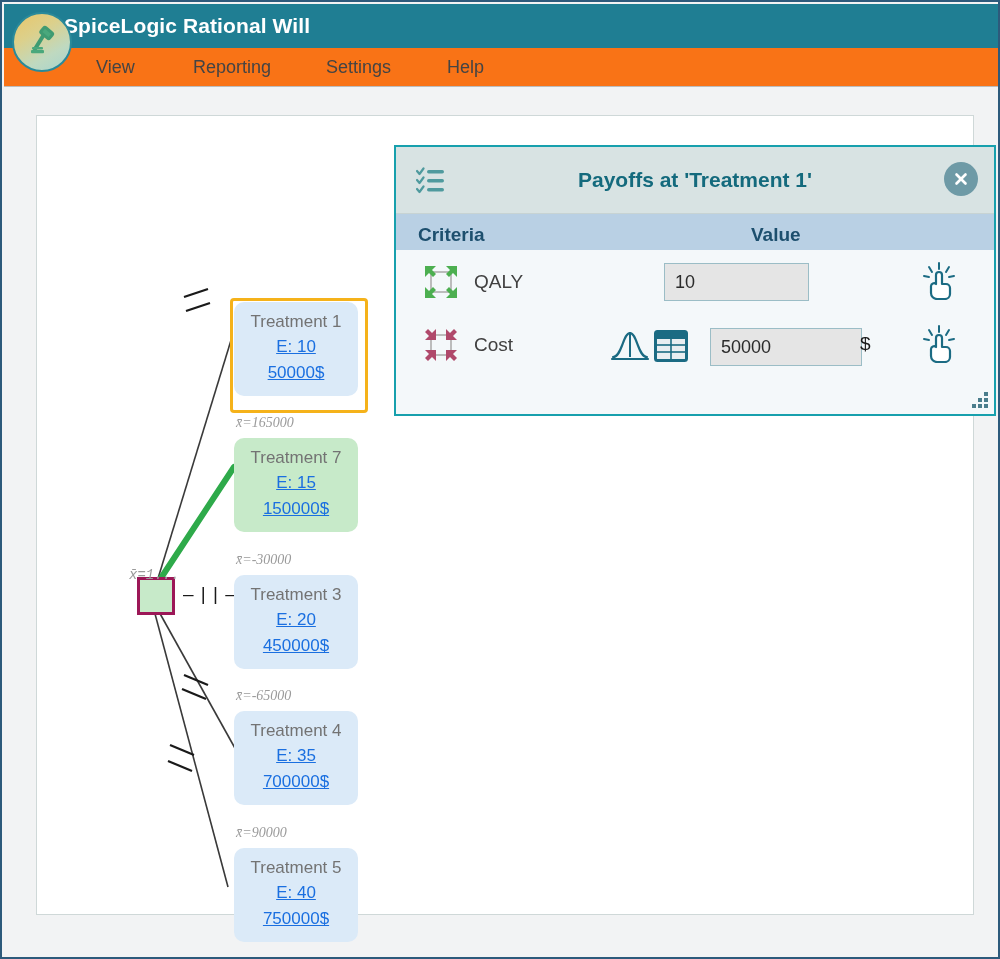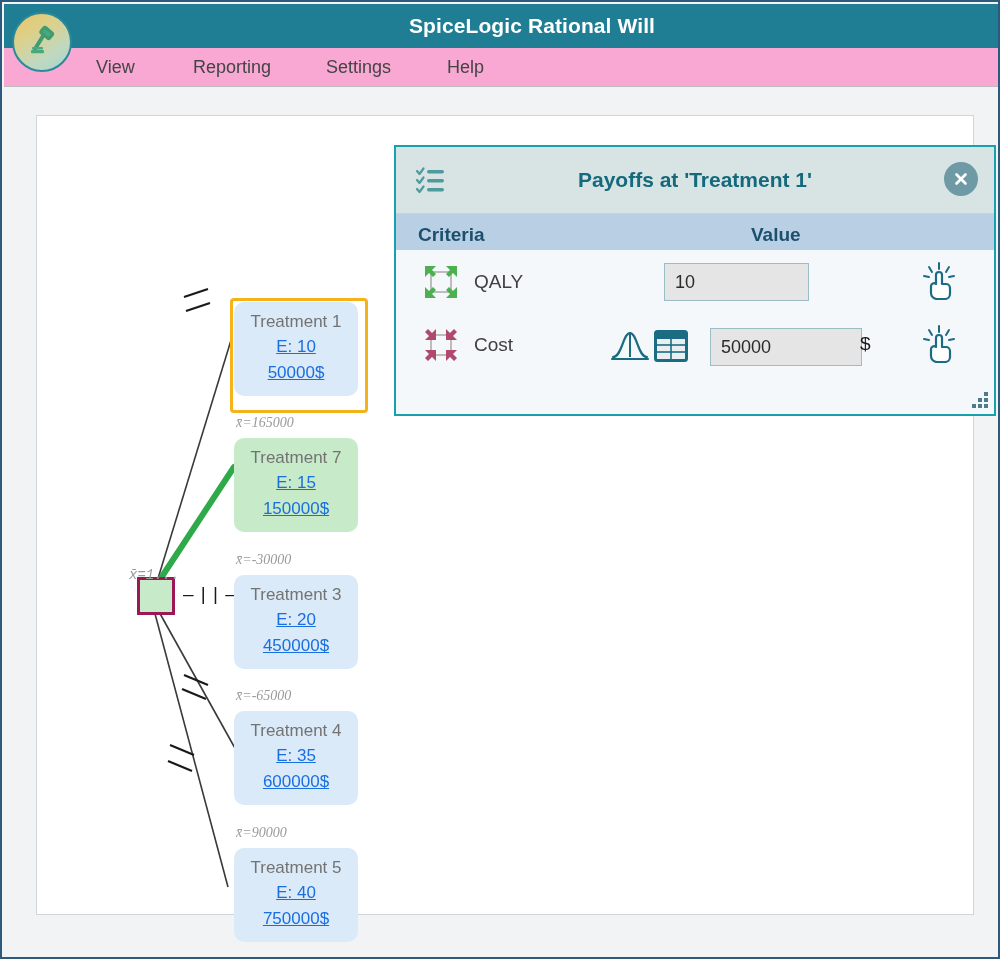--- a/index.html
+++ b/index.html
@@ -28,21 +28,20 @@
     left: 2px; top: 2px;
     width: 996px; height: 44px;
     background: #1f7e93;
     color: #ffffff;
   }
   .titlebar .title {
     position: absolute;
     left: 0; right: 0; top: 0;
     height: 44px;
     line-height: 44px;
-    text-align: center;
     font-size: 21px;
     font-weight: bold;
     letter-spacing: .1px;
     padding-left: 60px;
     box-sizing: border-box;
   }
 
   
   .logo {
     position: absolute;
@@ -56,21 +55,21 @@
     display: flex;
     align-items: center;
     justify-content: center;
   }
 
   
   .menubar {
     position: absolute;
     left: 2px; top: 46px;
     width: 996px; height: 38px;
-    background: #f9a8d4;
+    background: #f97316;
     border-bottom: 1px solid #bcbcbc;
   }
   .menuitem {
     position: absolute;
     top: 0; height: 38px;
     line-height: 38px;
     font-size: 18px;
     color: #444444;
     cursor: default;
     white-space: nowrap;
@@ -330,21 +329,21 @@
       <div class="node" style="left:198px; top:460px;">
         <div class="nlabel">Treatment 3</div>
         <span class="nval">E: 20</span>
         <span class="nval">450000$</span>
       </div>
       <div class="edgelabel" style="left:200px; top:573px;">x̄=-65000</div>
 
       <div class="node" style="left:198px; top:596px;">
         <div class="nlabel">Treatment 4</div>
         <span class="nval">E: 35</span>
-        <span class="nval">600000$</span>
+        <span class="nval">700000$</span>
       </div>
       <div class="edgelabel" style="left:200px; top:710px;">x̄=90000</div>
 
       <div class="node" style="left:198px; top:733px;">
         <div class="nlabel">Treatment 5</div>
         <span class="nval">E: 40</span>
         <span class="nval">750000$</span>
       </div>
     </div>
   </div>

